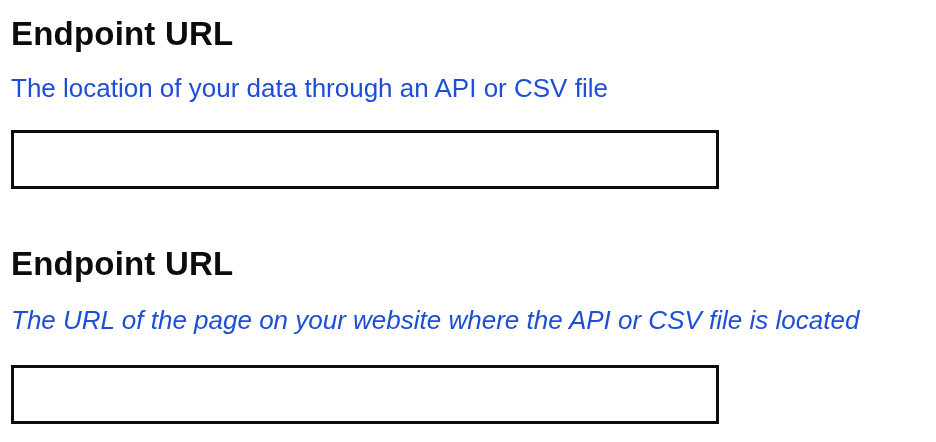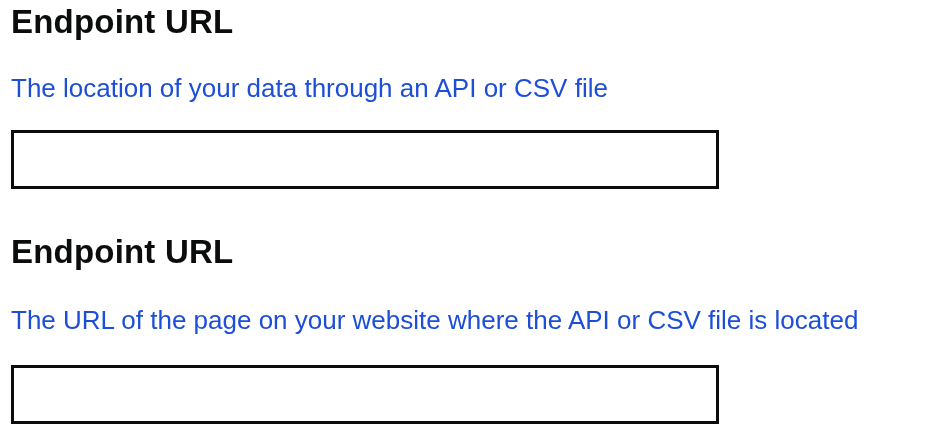--- a/index.html
+++ b/index.html
@@ -21,20 +21,21 @@
   .field-label {
     position: absolute;
     left: 11px;
     display: block;
     font-size: 33px;
     font-weight: 700;
     line-height: 40px;
     color: #0b0c0c;
     letter-spacing: 0.2px;
     white-space: nowrap;
+    margin-top: 12px;
   }
   .field-hint {
     position: absolute;
     left: 11px;
     display: block;
     font-size: 26px;
     font-weight: 400;
     line-height: 34px;
     color: #1d4ed8;
     white-space: nowrap;
@@ -52,21 +53,21 @@
     font-size: 26px;
     color: #0b0c0c;
     padding: 0 10px;
     outline: none;
     appearance: none;
   }
   .label-1 { top: 2px; }
   .hint-1  { top: 71px; }
   .input-1 { top: 130px; }
   .label-2 { top: 232px; }
-  .hint-2  { top: 303px; }
+  .hint-2  { top: 303px; font-style: italic; }
   .input-2 { top: 365px; }
 </style>
 </head>
 <body>
 
 <div class="page">
 
   <div>
     <label class="field-label label-1" for="endpoint-url-input">Endpoint URL</label>
     <span class="field-hint hint-1">The location of your data through an API or CSV file</span>

